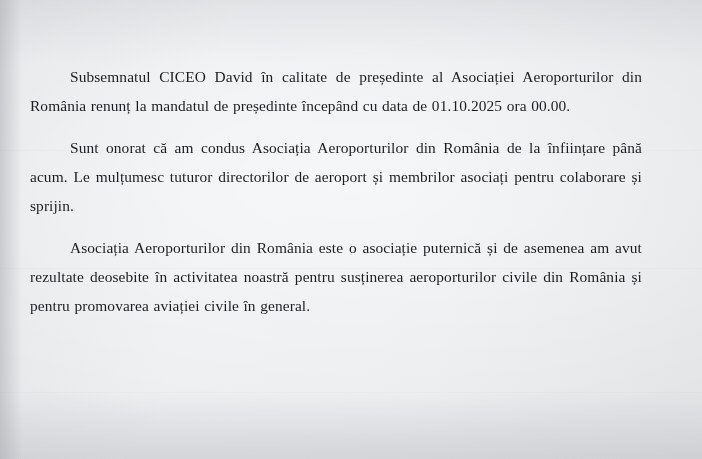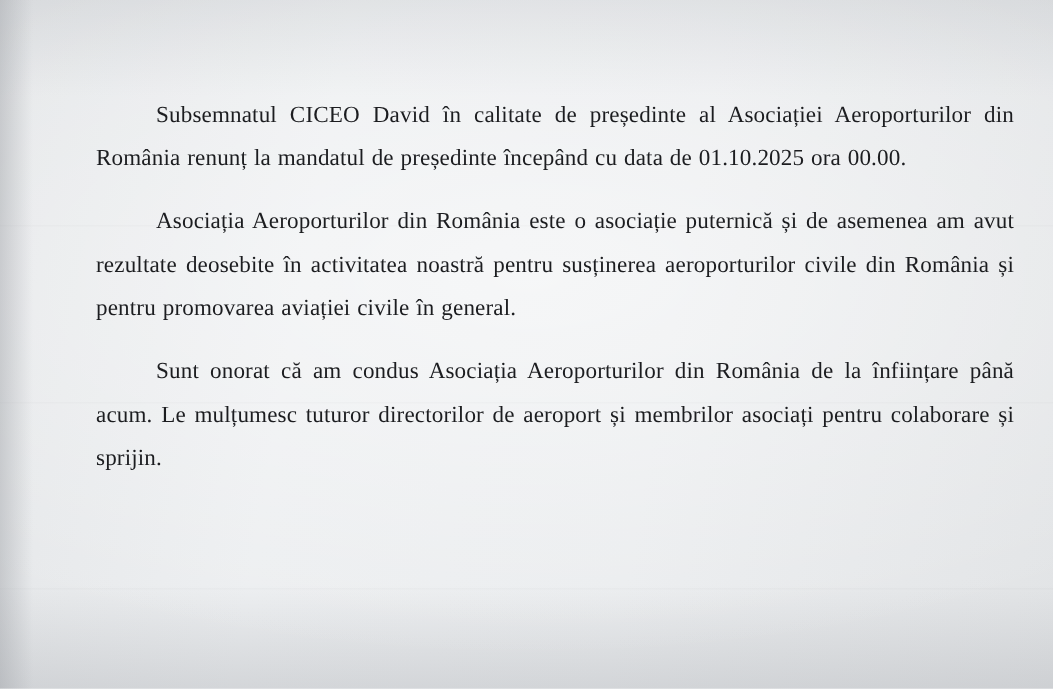--- a/index.html
+++ b/index.html
@@ -32,21 +32,21 @@
   #page::after {
     content: "";
     position: absolute;
     left: 0; top: 0; bottom: 0;
     width: 22px;
     background: linear-gradient(90deg, rgba(160,163,168,0.45) 0%, rgba(160,163,168,0.0) 100%);
     pointer-events: none;
   }
   .doc-body {
     position: absolute;
-    left: 64px;
+    left: 30px;
     top: 62px;
     width: 612px;
   }
   .para {
     color: #1c1d20;
     font-size: 15.4px;
     line-height: 29px;
     text-align: justify;
     text-indent: 40px;
     margin: 0 0 13px 0;
@@ -72,17 +72,17 @@
 <body>
 
 <div id="page">
 
   <div class="grain" style="top:150px"></div>
   <div class="grain" style="top:268px"></div>
   <div class="grain" style="top:392px"></div>
 
   <div class="doc-body">
     <p class="para">Subsemnatul CICEO David în calitate de președinte al Asociației Aeroporturilor din România renunț la mandatul de președinte începând cu data de 01.10.2025 ora 00.00.</p>
+    <p class="para">Sunt onorat că am condus Asociația Aeroporturilor din România de la înființare până acum. Le mulțumesc tuturor directorilor de aeroport și membrilor asociați pentru colaborare și sprijin.</p>
     <p class="para">Asociația Aeroporturilor din România este o asociație puternică și de asemenea am avut rezultate deosebite în activitatea noastră pentru susținerea aeroporturilor civile din România și pentru promovarea aviației civile în general.</p>
-    <p class="para">Sunt onorat că am condus Asociația Aeroporturilor din România de la înființare până acum. Le mulțumesc tuturor directorilor de aeroport și membrilor asociați pentru colaborare și sprijin.</p>
   </div>
 
 </div>
 
 </body></html>

